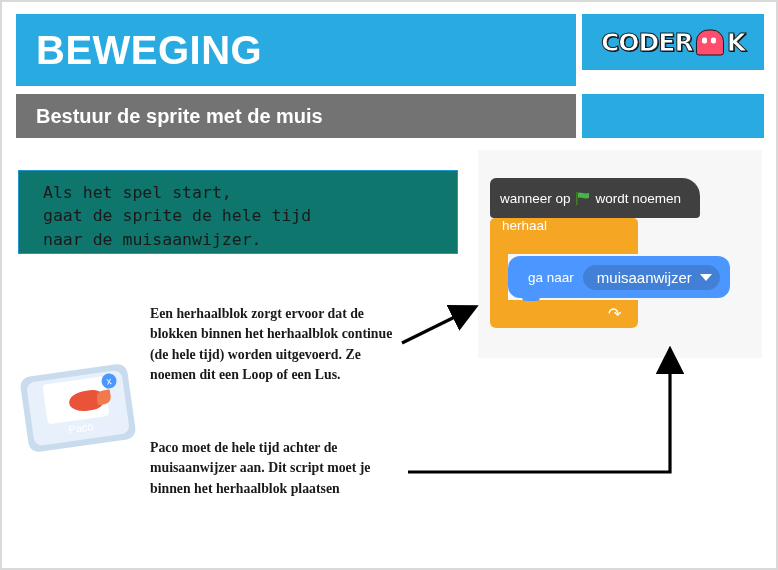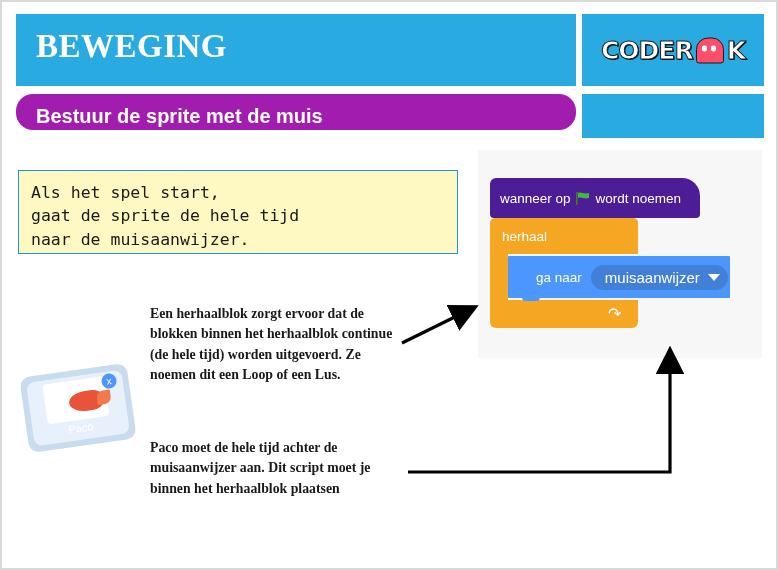--- a/index.html
+++ b/index.html
@@ -28,32 +28,32 @@
     left: 14px;
     top: 12px;
     width: 560px;
     height: 72px;
     background: #29abe2;
   }
   .title-bar .title {
     position: absolute;
     left: 20px;
     top: 14px;
-    font-size: 33px;
+    font-size: 40px;
     font-weight: bold;
     color: #ffffff;
     letter-spacing: 0.5px;
-    font-family: Liberation Serif, serif;
+    font-family: Liberation Sans, sans-serif;
   }
   .logo-box {
     position: absolute;
     left: 580px;
     top: 12px;
     width: 182px;
-    height: 72px;
+    height: 56px;
     background: #29abe2;
   }
   .logo-inner {
     position: absolute;
     left: 50%;
     top: 50%;
     transform: translate(-50%, -50%);
     display: flex;
     align-items: center;
     gap: 2px;
@@ -87,23 +87,22 @@
     border-radius: 2px;
   }
   .logo-ghost::before { left: 5px; }
   .logo-ghost::after  { left: 14px; }
 
   .subtitle-bar {
     position: absolute;
     left: 14px;
     top: 92px;
     width: 560px;
-    height: 36px;
-    background: #a21caf;
-    border-radius: 17px;
+    height: 44px;
+    background: #737373;
   }
   .subtitle-bar .subtitle {
     position: absolute;
     left: 20px;
     top: 11px;
     font-size: 20px;
     font-weight: bold;
     color: #ffffff;
   }
   .subtitle-right {
@@ -116,23 +115,23 @@
   }
 
   
   .instruction-box {
     position: absolute;
     left: 16px;
     top: 168px;
     width: 440px;
     height: 84px;
     border: 1px solid #2196c9;
-    background: #fef9c3;
+    background: #0f766e;
     box-sizing: border-box;
-    padding: 10px 12px;
+    padding: 10px 24px;
   }
   .instruction-text {
     font-family: "DejaVu Sans Mono", monospace;
     font-size: 16.5px;
     line-height: 1.42;
     color: #1a1a1a;
     white-space: pre-line;
   }
 
   
@@ -148,21 +147,21 @@
     position: absolute;
     font-family: "Liberation Sans", sans-serif;
     color: #ffffff;
     box-sizing: border-box;
   }
   .hat-block {
     left: 12px;
     top: 28px;
     width: 210px;
     height: 40px;
-    background: #4c1d95;
+    background: #404040;
     border-radius: 6px 18px 4px 4px;
     display: flex;
     align-items: center;
     padding: 0 10px;
     font-size: 13.5px;
     text-align: center;
   }
   .hat-block .flag {
     display: inline-block;
     width: 15px;
@@ -171,21 +170,20 @@
     position: relative;
   }
   .repeat-block {
     left: 12px;
     top: 68px;
     width: 148px;
     height: 36px;
     background: #f5a623;
     border-radius: 5px 5px 0 0;
     display: flex;
-    align-items: center;
     padding-left: 12px;
     font-size: 13.5px;
   }
   .repeat-left {
     left: 12px;
     top: 104px;
     width: 18px;
     height: 46px;
     background: #f5a623;
   }
@@ -203,24 +201,24 @@
     top: 154px;
     font-size: 16px;
     color: #ffffff;
   }
   .move-block {
     left: 30px;
     top: 106px;
     width: 222px;
     height: 42px;
     background: #4c97ff;
-    border-radius: 1px;
+    border-radius: 12px;
     display: flex;
     align-items: center;
-    padding-left: 28px;
+    padding-left: 20px;
     font-size: 13.5px;
   }
   .move-notch {
     position: absolute;
     left: 44px;
     top: 146px;
     width: 18px;
     height: 5px;
     background: #4c97ff;
     border-radius: 0 0 4px 4px;

